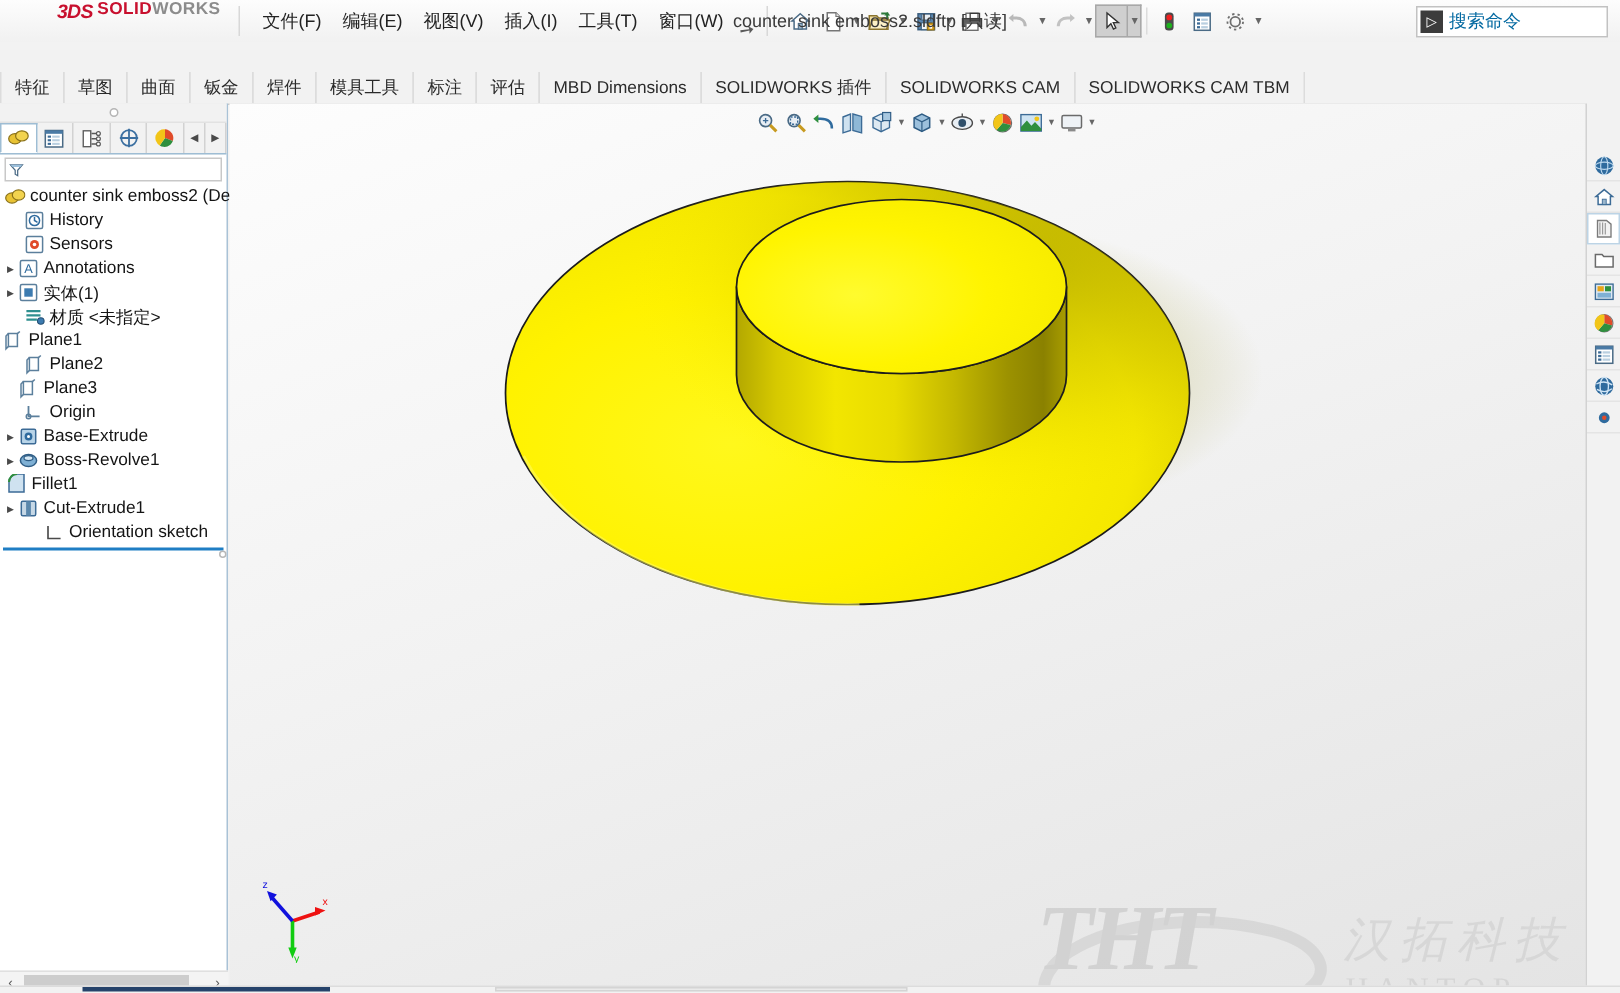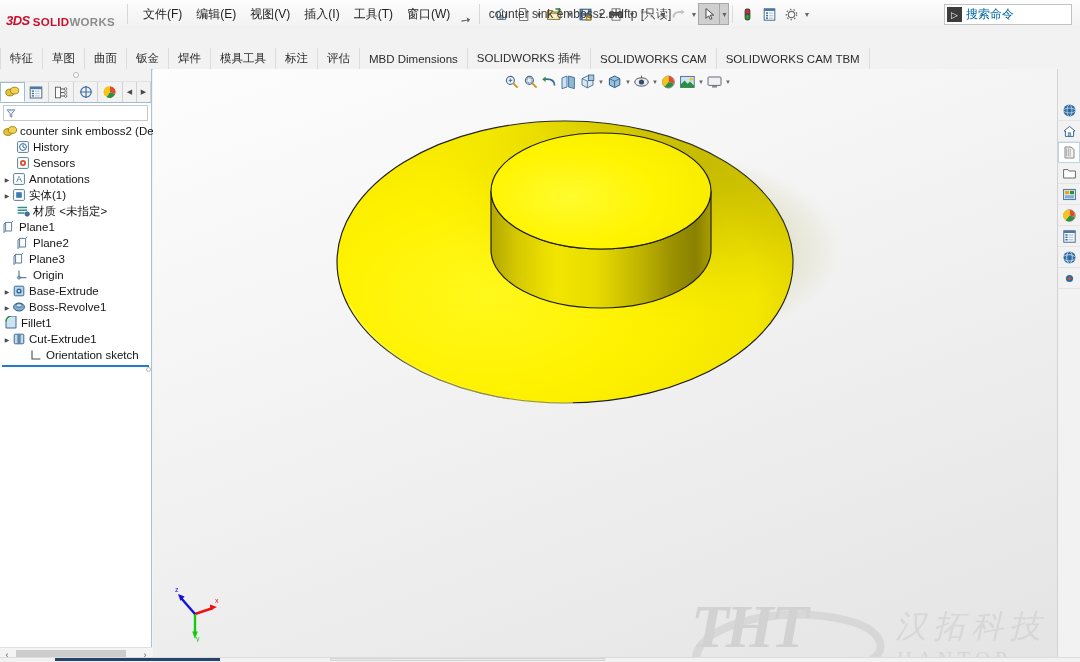--- a/index.html
+++ b/index.html
@@ -11,21 +11,21 @@
   }
   #app{position:relative;width:1080px;height:662px;background:#f2f2f2;}
 
   
   .menubar{
     position:absolute;left:0;top:0;width:1080px;height:28px;
     background:linear-gradient(#fdfdfd,#f1f1f1);
     border-bottom:1px solid #d6d6d6;
     display:flex;align-items:center;
   }
-  .brand{display:flex;align-items:flex-end;padding:0 10px 0 6px;height:28px;}
+  .brand{display:flex;align-items:flex-start;padding:0 10px 0 6px;height:28px;margin-left:32px;}
   .brand .ds{
     font-weight:bold;font-size:13px;color:#c8102e;font-style:italic;
     letter-spacing:-.5px;margin-right:3px;
   }
   .brand .sw{font-size:11.5px;font-weight:bold;letter-spacing:.3px;}
   .brand .sw .s1{color:#c8102e;}
   .brand .sw .s2{color:#8c8c8c;}
   .menusep{width:1px;height:20px;background:#d8d8d8;margin:0 2px;}
   .menuitems{display:flex;align-items:flex-end;margin-left:6px;}
   .menuitems .mi{

